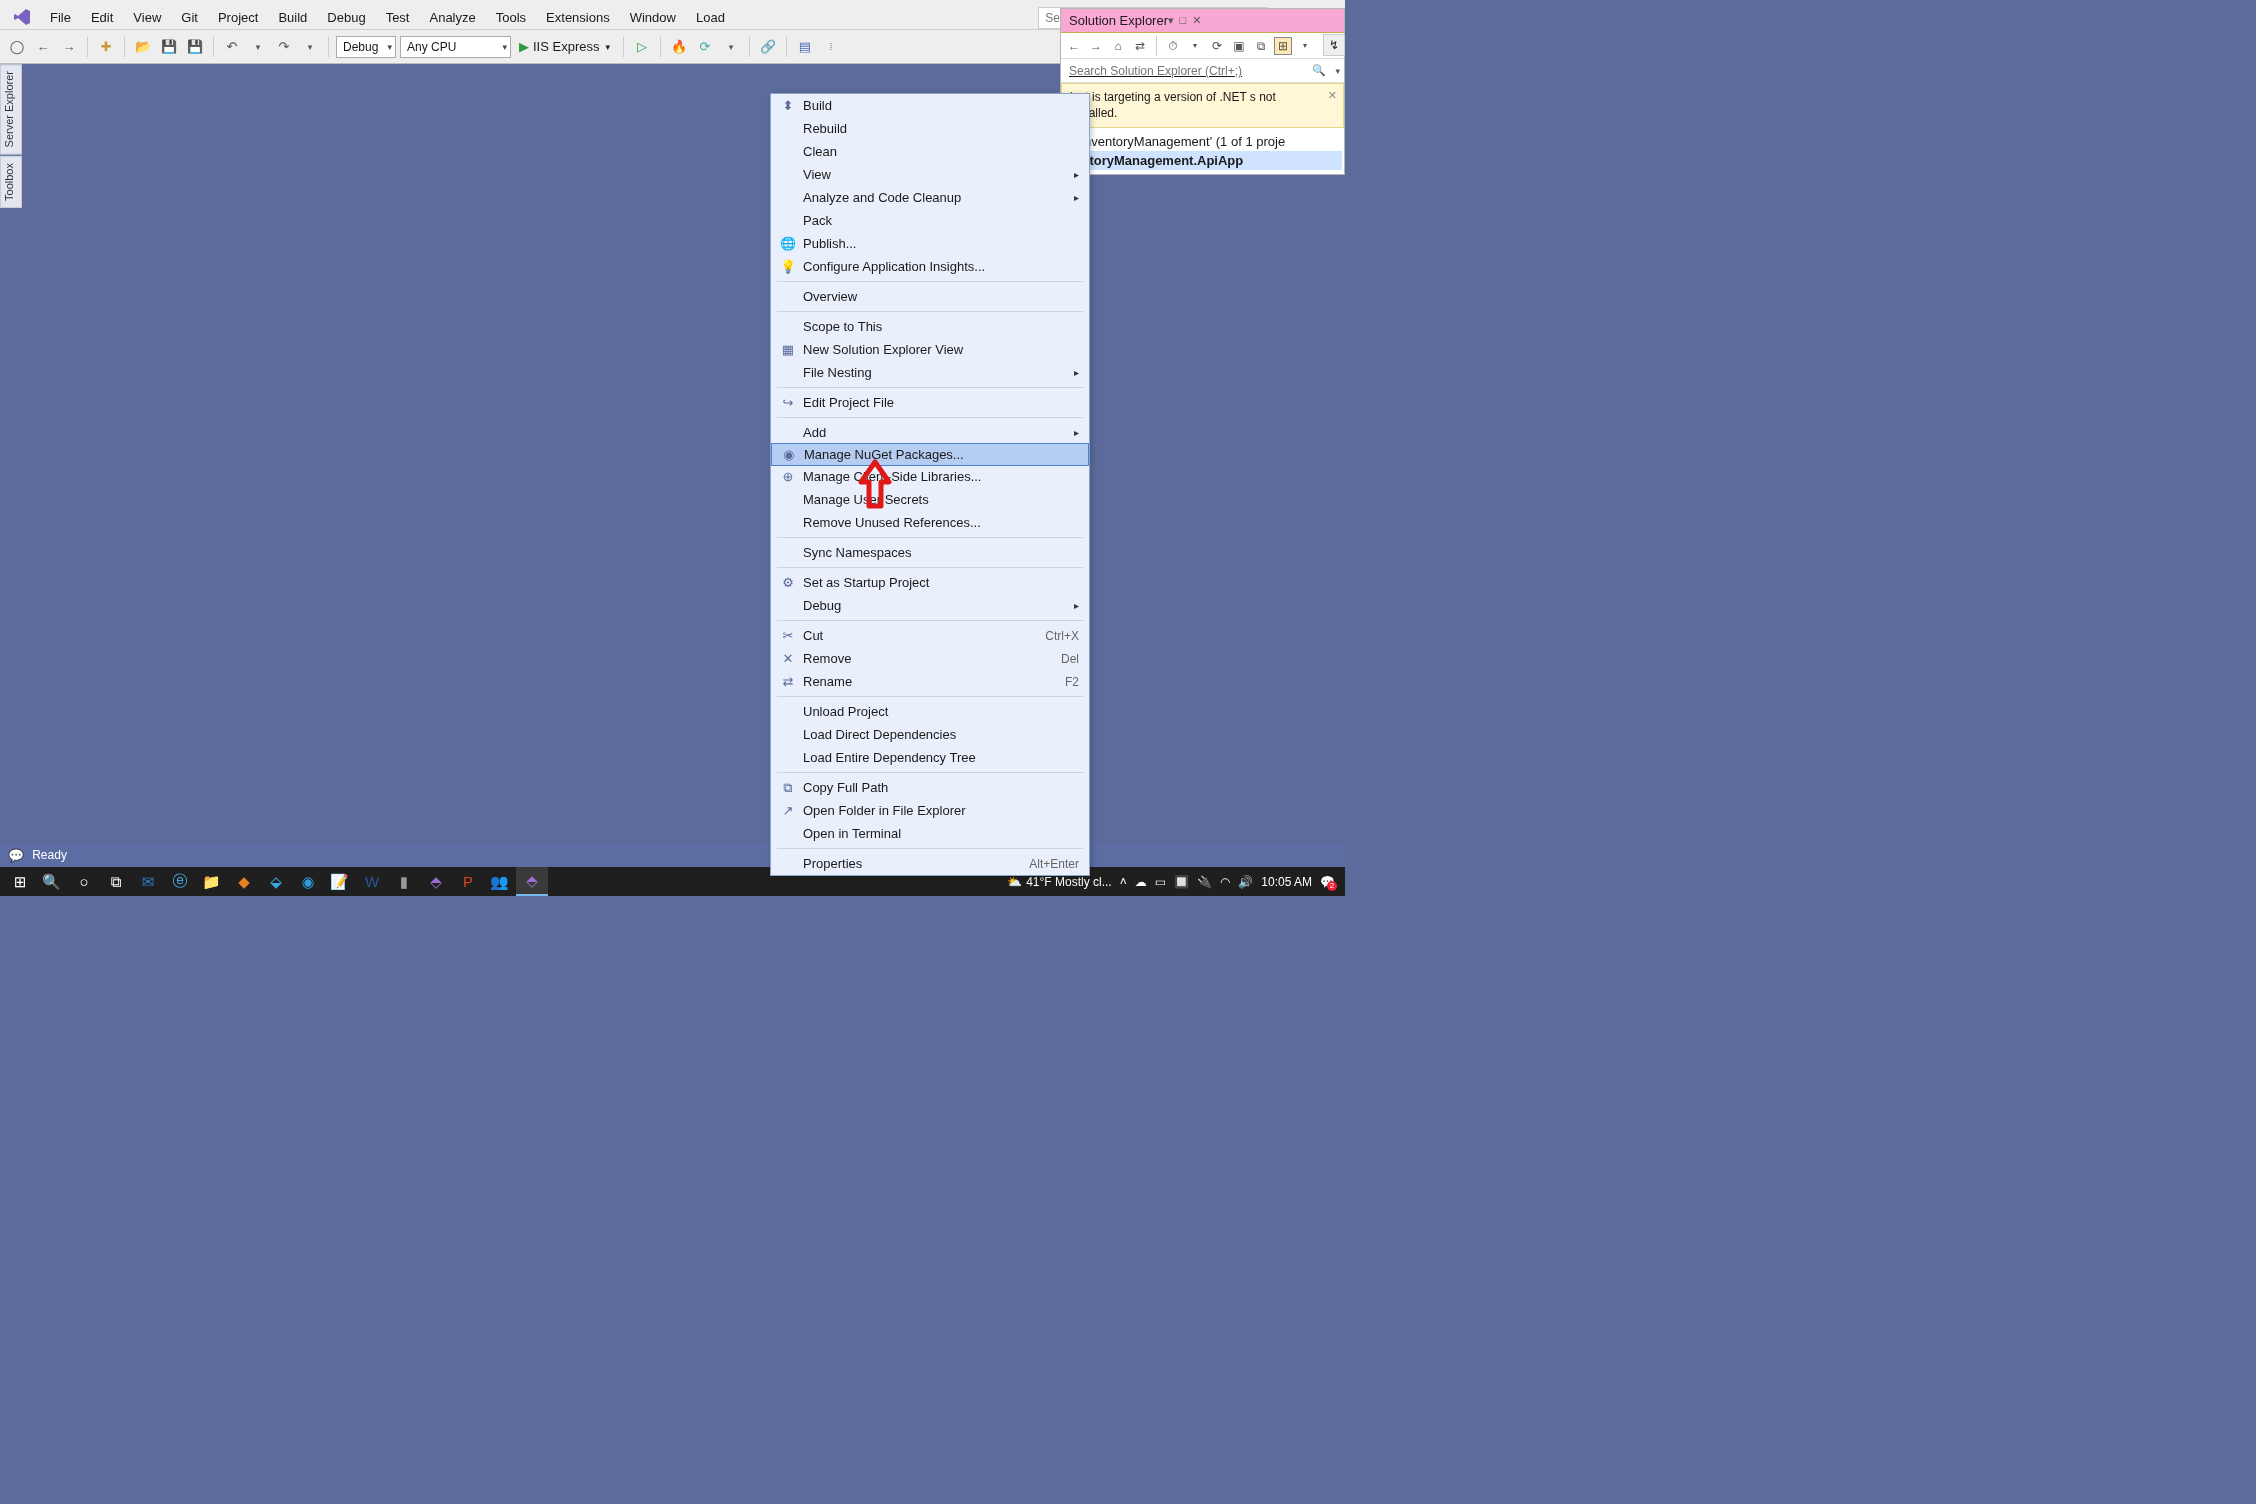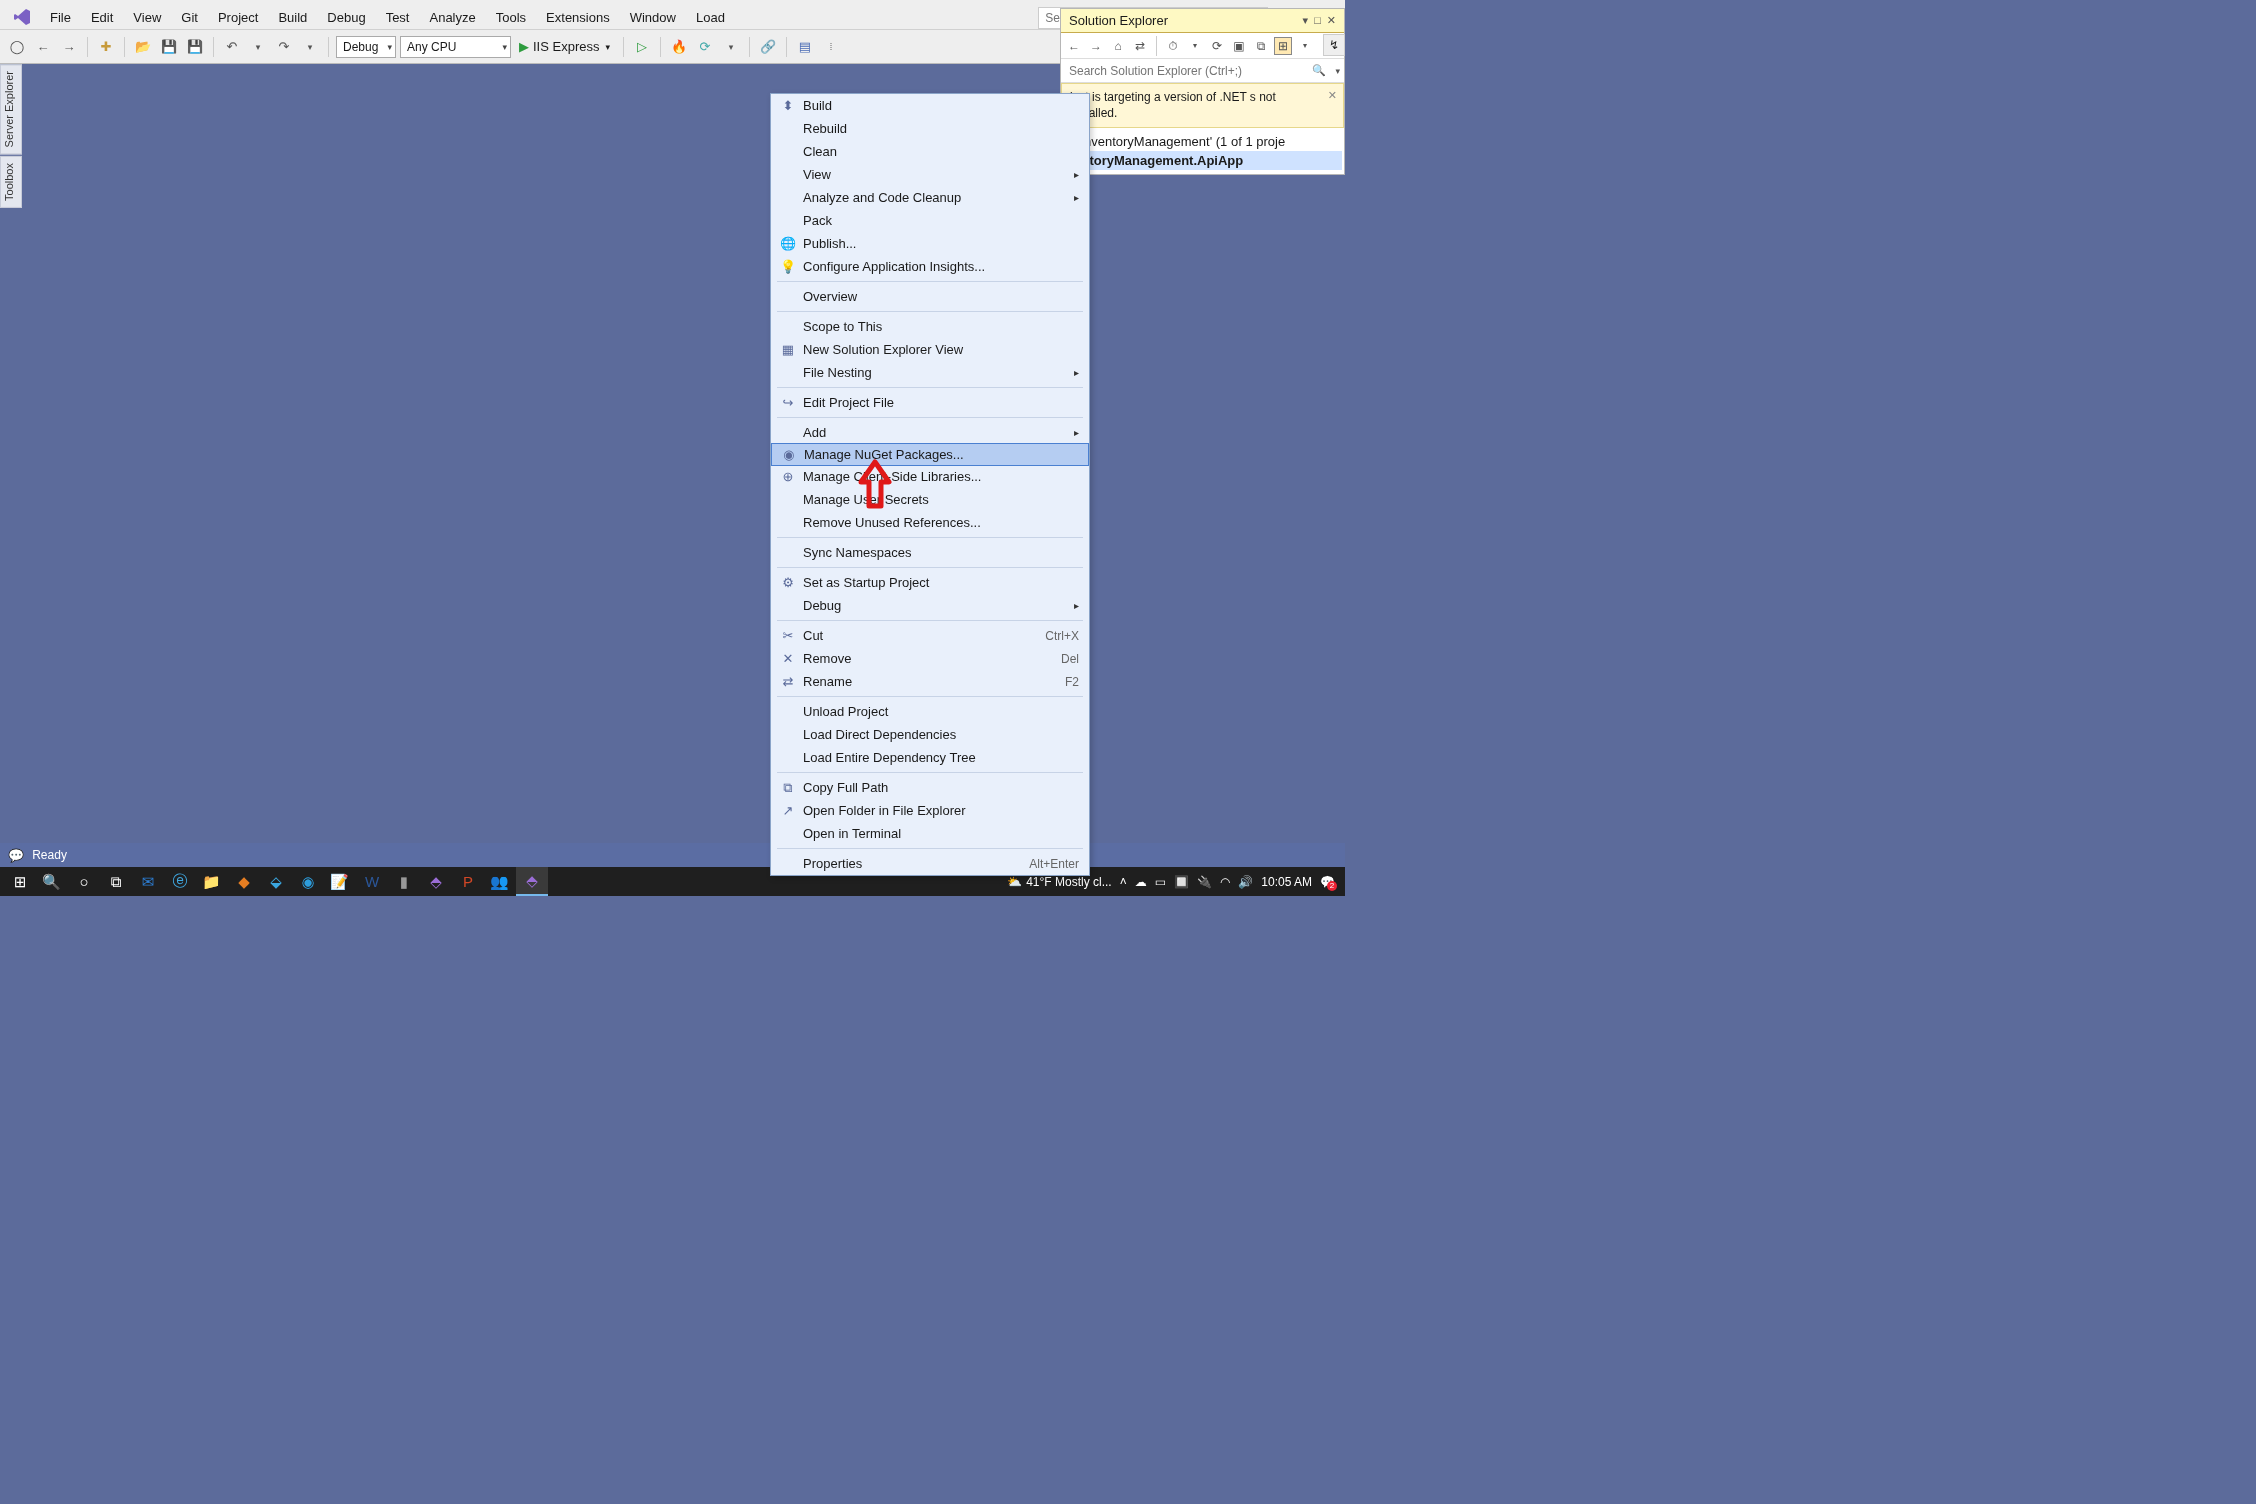--- a/index.html
+++ b/index.html
@@ -25,26 +25,26 @@
   .run-btn { display: inline-flex; align-items: center; gap: 4px; height: 22px; padding: 0 6px 0 4px; }
   .play { color: #2e9c3e; font-size: 13px; }
   .play-outline { color: #2e9c3e; font-size: 13px; }
 
   
   .side-tabs { position: absolute; left: 0; top: 64px; width: 22px; display: flex; flex-direction: column; }
   .side-tab { writing-mode: vertical-rl; text-orientation: mixed; padding: 6px 2px; background: #e4e7ef; border: 1px solid #c7cbd8; font-size: 11px; color: #333; margin-bottom: 2px; cursor: default; transform: rotate(180deg); }
 
   
   .sol-panel { position: absolute; top: 8px; right: 0; width: 285px; background: #fff; border: 1px solid #b6b6b6; z-index: 5; }
-  .sol-title { background: #fef9c3; border-bottom: 1px solid #c7ab4d; padding: 4px 8px; display: flex; align-items: center; justify-content: space-between; font-size: 13px; }
+  .sol-title { background: #f9a8d4; border-bottom: 1px solid #c7ab4d; padding: 4px 8px; display: flex; align-items: center; font-size: 13px; }
   .sol-title-btns { display: flex; gap: 6px; color: #555; font-size: 11px; }
   .sol-toolbar { display: flex; align-items: center; gap: 4px; padding: 3px 4px; border-bottom: 1px solid #ddd; height: 26px; }
   .sol-tb-btn { width: 18px; height: 18px; display: inline-flex; align-items: center; justify-content: center; font-size: 12px; color: #555; }
   .sol-tb-btn.boxed { border: 1px solid #888; background: #ffe9b3; }
-  .sol-search { display: flex; align-items: center; height: 24px; border-bottom: 1px solid #ddd; padding: 0 4px; position: relative; }
+  .sol-search { display: flex; align-items: center; height: 24px; border-bottom: 1px solid #ddd; padding: 0 4px; position: relative; text-decoration: underline; }
   .sol-search input { border: none; width: 100%; font-size: 12px; outline: none; padding: 2px 20px 2px 4px; }
   .sol-search .mag { position: absolute; right: 18px; font-size: 11px; color: #555; }
   .sol-search .dd { position: absolute; right: 4px; font-size: 9px; color: #555; }
   .sol-warn { background: #fff7d6; border: 1px solid #e6d78a; padding: 6px 20px 6px 8px; font-size: 12px; position: relative; line-height: 1.3; }
   .sol-warn .x { position: absolute; top: 4px; right: 6px; color: #888; font-size: 11px; }
   .sol-tree { padding: 4px 2px; font-size: 13px; }
   .tree-row { padding: 2px 4px; white-space: nowrap; overflow: hidden; }
   .tree-row.sel { background: #cfe2ff; font-weight: 600; }
 
   

